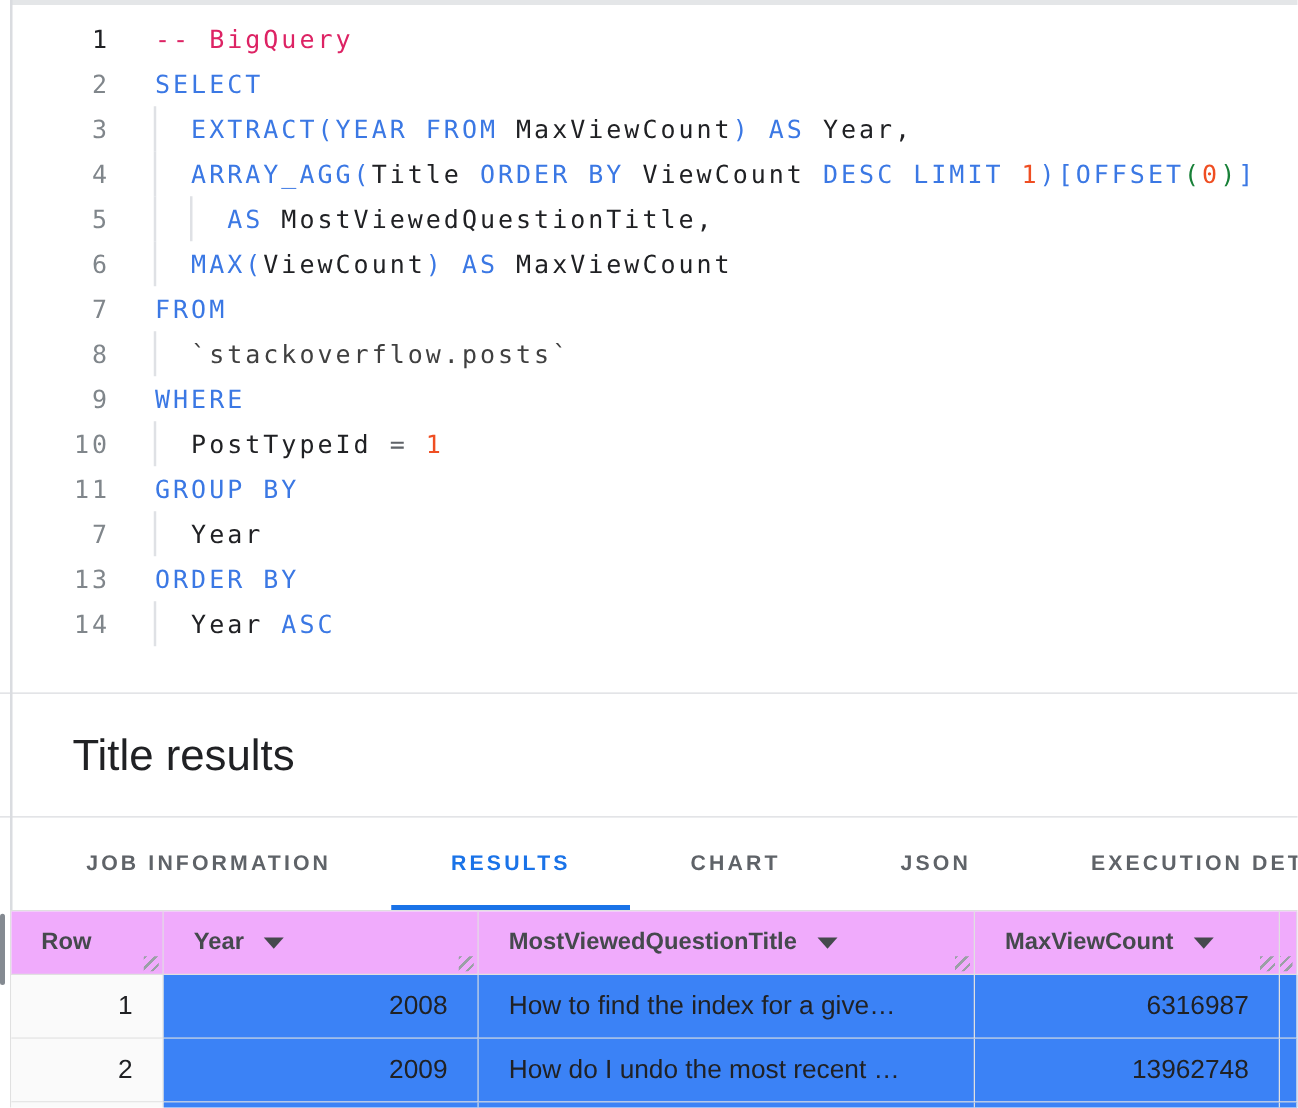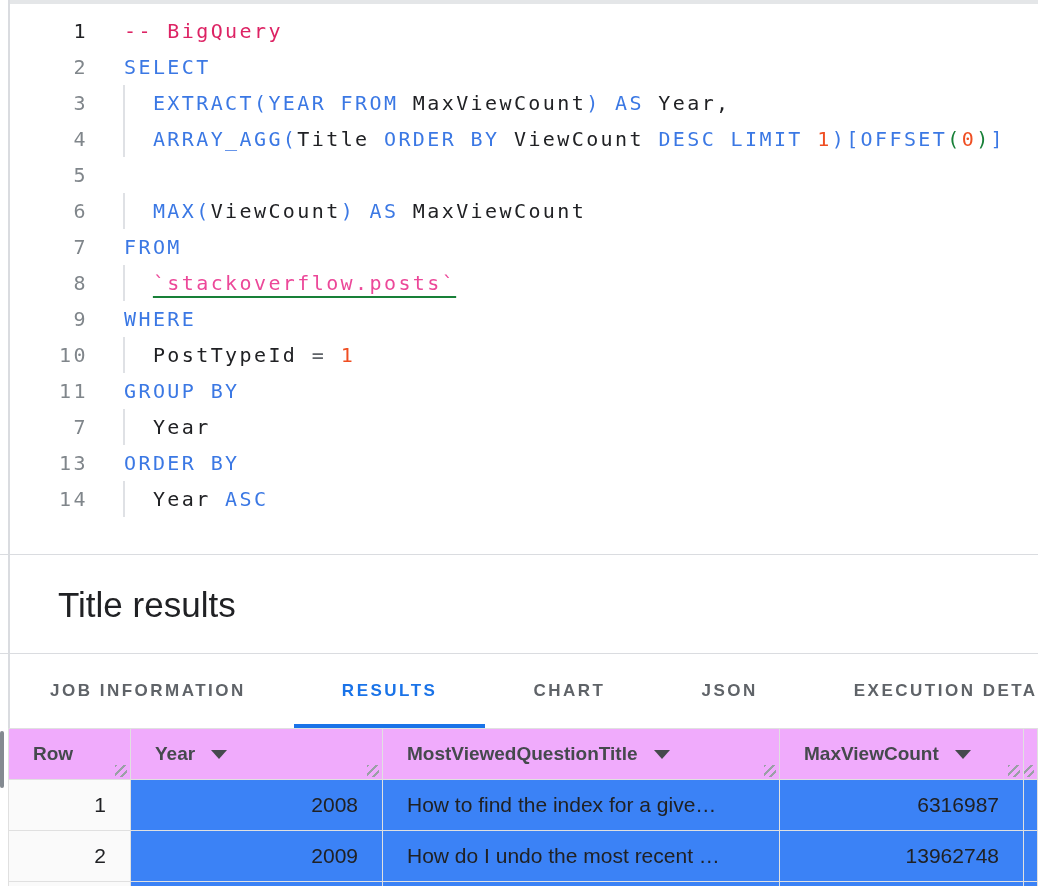--- a/index.html
+++ b/index.html
@@ -18,33 +18,33 @@
   .ln{width:78px;flex:none;text-align:right;color:#80868b}
   .ln.active{color:#202124}
   .code{margin-left:36px;position:relative;flex:none}
   .guide{position:absolute;top:0;bottom:0;width:2px;background:#dfe1e5}
   .tok-k{color:#3b78e4}
   .tok-i{color:#202124}
   .tok-c{color:#dd2364}
   .tok-n{color:#ef4e22}
   .tok-g{color:#188038}
   .tok-o{color:#5f6368}
-  .tok-l{color:#ec4899;text-decoration:underline;text-decoration-thickness:2px;
+  .tok-l{color:#404040;text-decoration-thickness:2px;
          text-underline-offset:6px;text-decoration-color:#188038;cursor:pointer}
 
   .divider{position:absolute;left:0;right:0;height:1px;background:#dadce0}
   #div1{top:554px}
   #div2{top:653px}
 
   
   .results-title{position:absolute;left:58px;top:556px;height:97px;display:flex;
                  align-items:center;font-size:35px;color:#202124}
 
   
-  .tabs{position:absolute;left:2px;right:0;top:654px;height:74px;display:flex;
+  .tabs{position:absolute;left:21px;right:0;top:654px;height:74px;display:flex;
         overflow:hidden}
   .tab{padding:0 48px;display:flex;align-items:center;position:relative;
        font-size:17px;font-weight:bold;letter-spacing:2.5px;color:#5f6368;
        white-space:nowrap;cursor:pointer;flex:none}
   .tab.active{color:#1a73e8}
   .tab.active::after{content:"";position:absolute;left:0;right:0;bottom:0;
        height:4px;background:#1a73e8}
 
   
   .table{position:absolute;left:8px;right:0;top:728px;bottom:0;display:grid;
@@ -72,21 +72,21 @@
 <body>
 
 <div class="top-strip"></div>
 <div class="left-line"></div>
 
 <div class="editor" id="editor">
     <div class="line"><span class="ln active">1</span><span class="code"><span class="tok-c">-- BigQuery</span></span></div>
     <div class="line"><span class="ln">2</span><span class="code"><span class="tok-k">SELECT</span></span></div>
     <div class="line"><span class="ln">3</span><span class="code"><span class="guide" style="left: -1px;"></span><span class="tok-i">  </span><span class="tok-k">EXTRACT(YEAR FROM</span><span class="tok-i"> MaxViewCount</span><span class="tok-k">) AS</span><span class="tok-i"> Year,</span></span></div>
     <div class="line"><span class="ln">4</span><span class="code"><span class="guide" style="left: -1px;"></span><span class="tok-i">  </span><span class="tok-k">ARRAY_AGG(</span><span class="tok-i">Title</span><span class="tok-k"> ORDER BY</span><span class="tok-i"> ViewCount</span><span class="tok-k"> DESC LIMIT</span><span class="tok-n"> 1</span><span class="tok-k">)[OFFSET</span><span class="tok-g">(</span><span class="tok-n">0</span><span class="tok-g">)</span><span class="tok-k">]</span></span></div>
-    <div class="line"><span class="ln">5</span></div>
+    <div class="line"><span class="ln">5</span><span class="code"><span class="guide" style="left: -1px;"></span><span class="guide" style="left: 27.9px;"></span><span class="tok-i">    </span><span class="tok-k">AS</span><span class="tok-i"> MostViewedQuestionTitle,</span></span></div>
     <div class="line"><span class="ln">6</span><span class="code"><span class="guide" style="left: -1px;"></span><span class="tok-i">  </span><span class="tok-k">MAX(</span><span class="tok-i">ViewCount</span><span class="tok-k">) AS</span><span class="tok-i"> MaxViewCount</span></span></div>
     <div class="line"><span class="ln">7</span><span class="code"><span class="tok-k">FROM</span></span></div>
     <div class="line"><span class="ln">8</span><span class="code"><span class="guide" style="left: -1px;"></span><span class="tok-i">  </span><span class="tok-l">`stackoverflow.posts`</span></span></div>
     <div class="line"><span class="ln">9</span><span class="code"><span class="tok-k">WHERE</span></span></div>
     <div class="line"><span class="ln">10</span><span class="code"><span class="guide" style="left: -1px;"></span><span class="tok-i">  PostTypeId</span><span class="tok-o"> =</span><span class="tok-n"> 1</span></span></div>
     <div class="line"><span class="ln">11</span><span class="code"><span class="tok-k">GROUP BY</span></span></div>
     <div class="line"><span class="ln">7</span><span class="code"><span class="guide" style="left: -1px;"></span><span class="tok-i">  Year</span></span></div>
     <div class="line"><span class="ln">13</span><span class="code"><span class="tok-k">ORDER BY</span></span></div>
     <div class="line"><span class="ln">14</span><span class="code"><span class="guide" style="left: -1px;"></span><span class="tok-i">  Year</span><span class="tok-k"> ASC</span></span></div>
   </div>

